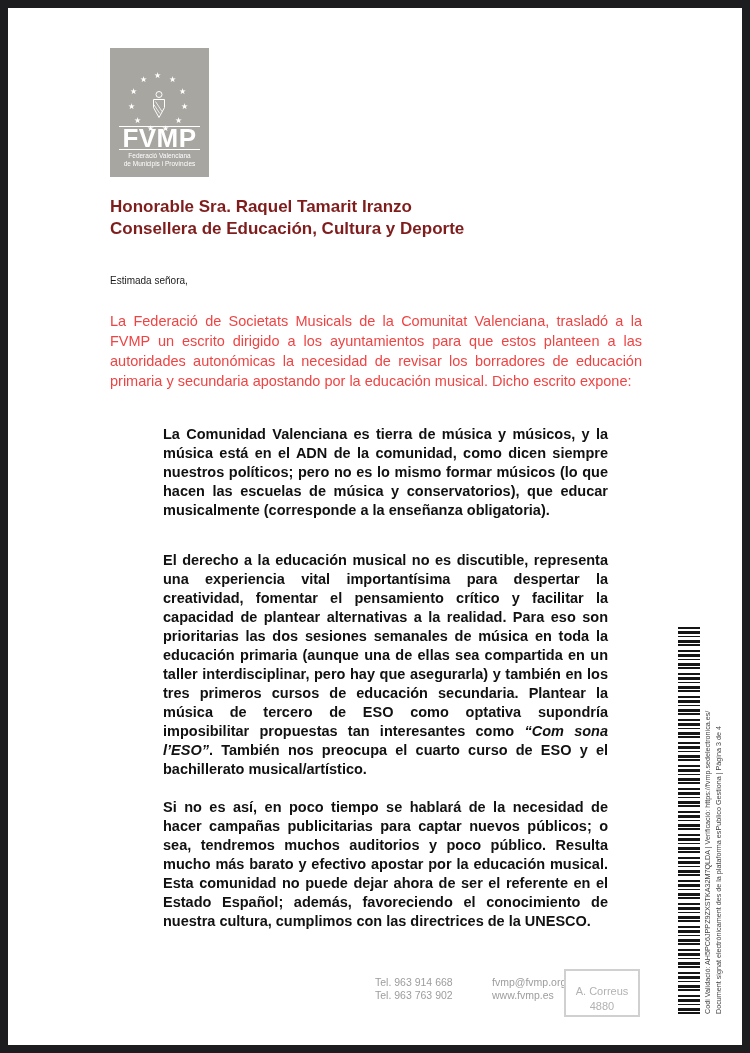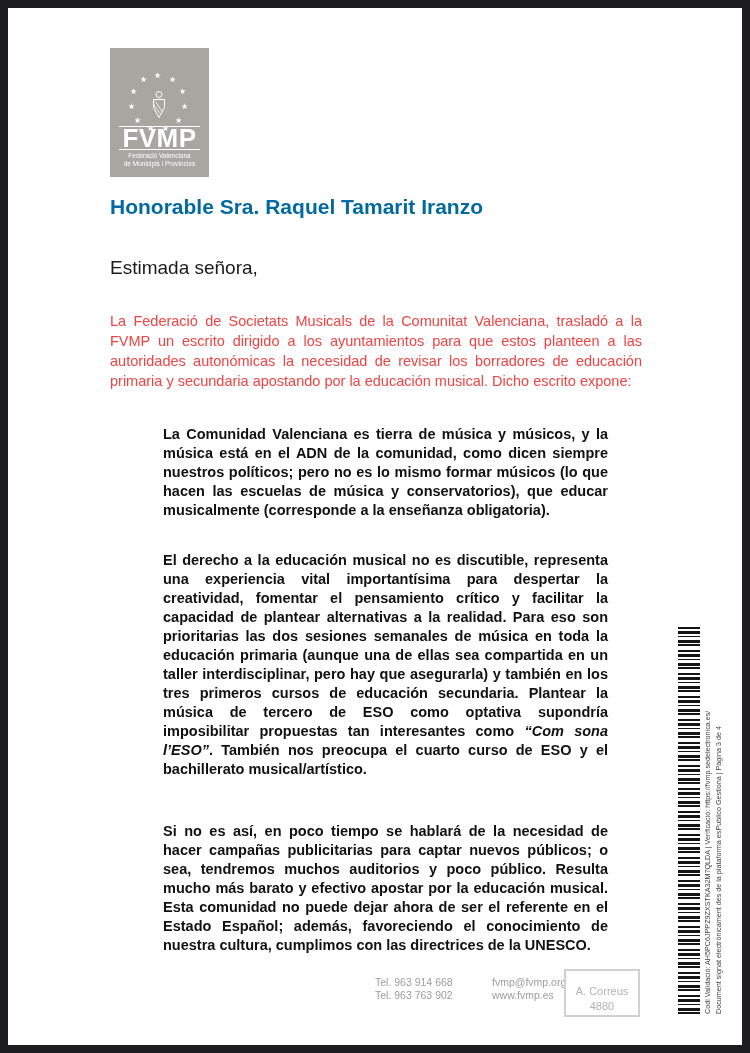--- a/index.html
+++ b/index.html
@@ -38,38 +38,38 @@
     position:absolute;left:0;top:79px;width:100%;text-align:center;
     font-size:26px;font-weight:bold;letter-spacing:0.5px;line-height:22px;
   }
   .logo-name{
     position:absolute;left:0;top:104px;width:100%;text-align:center;
     font-size:6.5px;line-height:7.5px;color:#ffffff;
   }
   
   .recipient{
     position:absolute;left:102px;top:188px;width:560px;
-    font-size:21px;font-weight:bold;line-height:22px;color:#0369a1;
+    font-size:17px;font-weight:bold;line-height:22px;color:#7f1d1d;
   }
   .salutation{
-    position:absolute;left:102px;top:249px;
-    font-size:19px;color:#1a1a1a;
+    position:absolute;left:102px;top:267px;
+    font-size:10px;color:#1a1a1a;
   }
   .intro{
     position:absolute;left:102px;top:303px;width:532px;
     font-size:14.5px;line-height:20px;color:#ef4444;text-align:justify;
   }
   .quote{
     position:absolute;left:155px;width:445px;
     font-size:14.5px;font-weight:bold;line-height:19px;
     color:#111111;text-align:justify;
   }
   .quote1{top:417px;}
   .quote2{top:543px;}
-  .quote3{top:814px;}
+  .quote3{top:790px;}
   .quote em{font-style:italic;}
   
   .footer-col{
     position:absolute;top:968px;
     font-size:10.5px;line-height:12.5px;color:#9d9d9d;
   }
   .fcol-address{left:200px;}
   .fcol-phones{left:367px;text-align:right;}
   .fcol-web{left:484px;}
   .stamp{
@@ -121,20 +121,21 @@
     <div class="logo-acronym">FVMP</div>
     <div class="logo-rule rule-bottom"></div>
     <div class="logo-name">
       <div>Federació Valenciana</div>
       <div>de Municipis i Províncies</div>
     </div>
   </div>
 
   <div class="recipient">
     <div>Honorable Sra. Raquel Tamarit Iranzo</div>
+    <div>Consellera de Educación, Cultura y Deporte</div>
   </div>
 
   <div class="salutation">Estimada señora,</div>
 
   <div class="intro">La Federació de Societats Musicals de la Comunitat Valenciana, trasladó a la FVMP un escrito dirigido a los ayuntamientos para que estos planteen a las autoridades autonómicas la necesidad de revisar los borradores de educación primaria y secundaria apostando por la educación musical. Dicho escrito expone:</div>
 
   <div class="quote quote1">La Comunidad Valenciana es tierra de música y músicos, y la música está en el ADN de la comunidad, como dicen siempre nuestros políticos; pero no es lo mismo formar músicos (lo que hacen las escuelas de música y conservatorios), que educar musicalmente (corresponde a la enseñanza obligatoria).</div>
 
   <div class="quote quote2"><span>El derecho a la educación musical no es discutible, representa una experiencia vital importantísima para despertar la creatividad, fomentar el pensamiento crítico y facilitar la capacidad de plantear alternativas a la realidad. Para eso son prioritarias las dos sesiones semanales de música en toda la educación primaria (aunque una de ellas sea compartida en un taller interdisciplinar, pero hay que asegurarla) y también en los tres primeros cursos de educación secundaria. Plantear la música de tercero de ESO como optativa supondría imposibilitar propuestas tan interesantes como </span><em>“Com sona l’ESO”</em><span>. También nos preocupa el cuarto curso de ESO y el bachillerato musical/artístico.</span></div>
 

